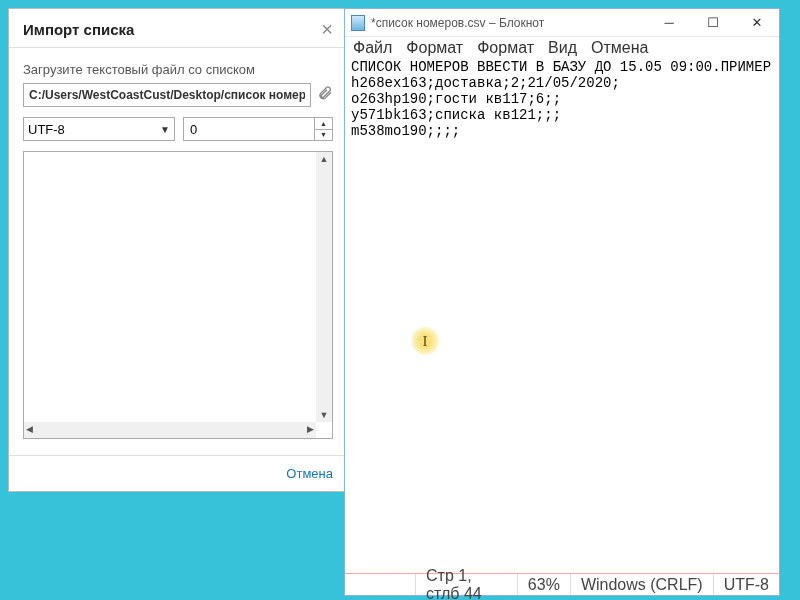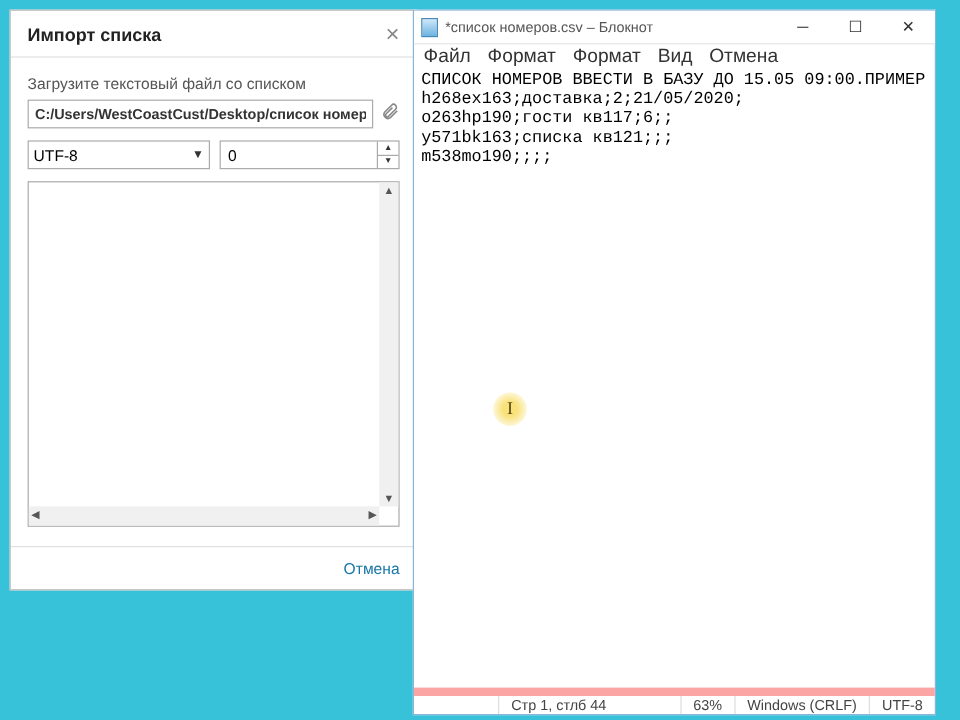--- a/index.html
+++ b/index.html
@@ -182,23 +182,23 @@
   padding: 2px 6px;
   font-family: Consolas, "Courier New", monospace;
   font-size: 14px;
   color: #000;
   white-space: pre;
   overflow: hidden;
   position: relative;
 }
 .np-status {
   height: 22px;
-  border-top: 7px solid #fca5a5;
-  display: flex;
-  font-size: 12px;
+  border-top: 1px solid #fca5a5;
+  display: flex;
+  font-size: 16px;
   color: #444;
 }
 .np-status div {
   border-left: 1px solid #ddd;
   padding: 2px 10px;
   display: flex;
   align-items: center;
 }
 .np-status div:first-child { border-left: none; flex: 0 0 70px; }
 .np-status .pos { flex: 1; }

